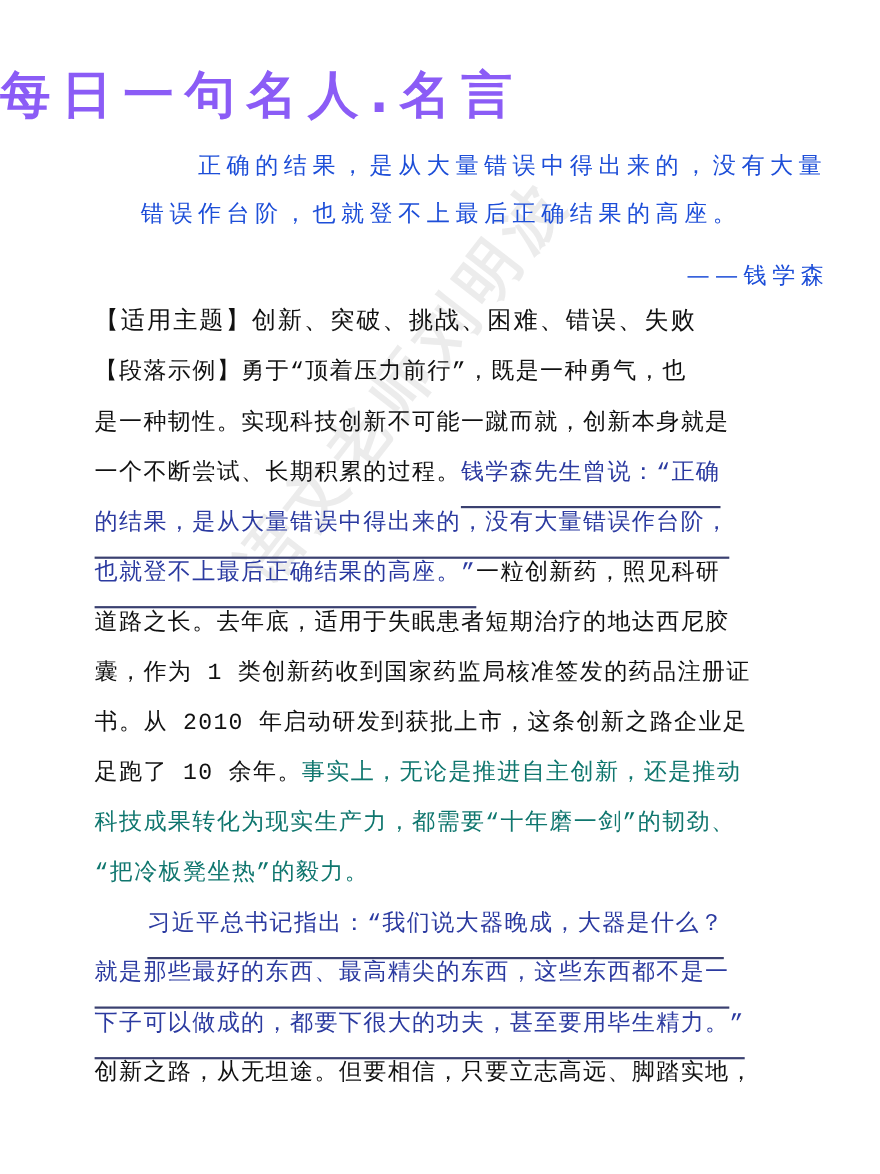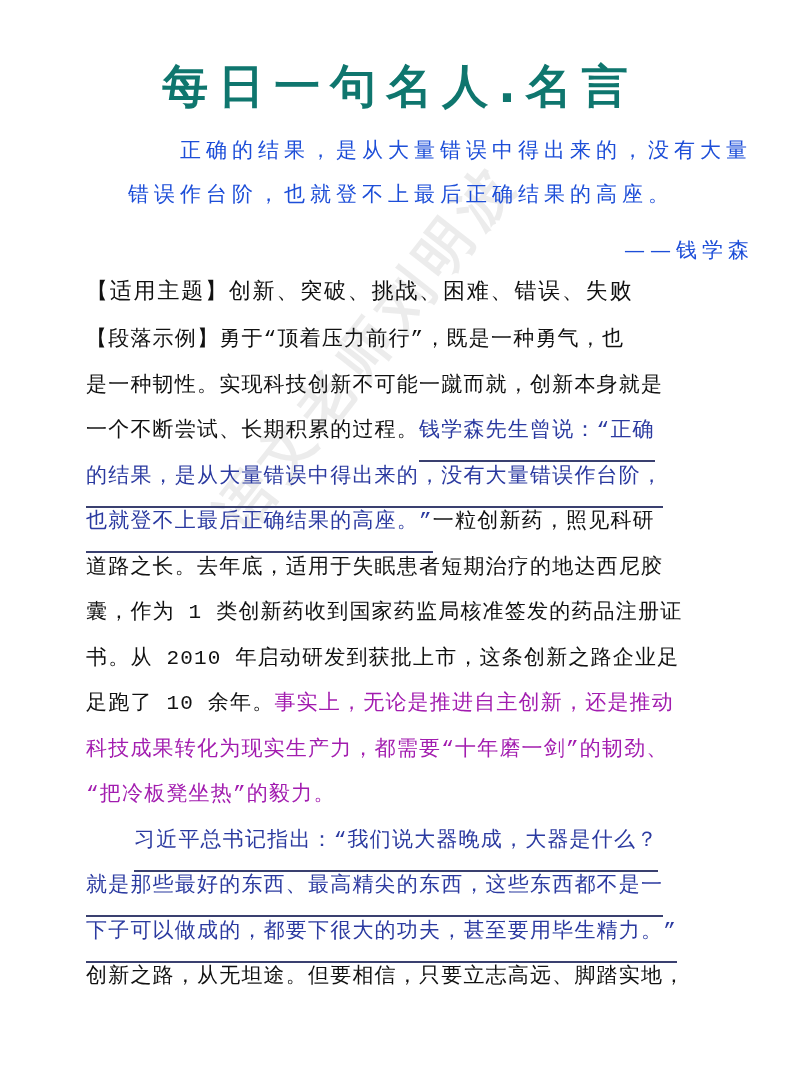--- a/index.html
+++ b/index.html
@@ -13,25 +13,24 @@
       position: relative;
       overflow: hidden;
       font-family: "DejaVu Sans", "Liberation Sans", sans-serif;
       color: #111111;
     }
     .page-title {
       position: absolute;
       top: 58px;
       left: 0;
       width: 800px;
-      text-align: center;
       font-size: 46px;
       font-weight: bold;
       letter-spacing: 10px;
-      color: #0f766e;
+      color: #8b5cf6;
       line-height: 56px;
     }
     .quote-block {
       position: absolute;
       left: 86px;
       top: 128px;
       width: 630px;
       font-family: "DejaVu Serif", "Liberation Serif", serif;
       font-size: 21px;
       letter-spacing: 5px;
@@ -72,21 +71,21 @@
       line-height: 48px;
       letter-spacing: 1.8px;
     }
     .line.indent { padding-left: 48px; }
     .blue {
       color: #2b3aa0;
       border-bottom: 2px solid #3a4070;
       padding-bottom: 18px;
     }
     .red {
-      color: #a21caf;
+      color: #0f766e;
       margin-top: 48px;
     }
     .watermark {
       position: absolute;
       left: 200px;
       top: 500px;
       font-size: 56px;
       color: rgba(150,150,150,0.18);
       transform: rotate(-52deg);
       transform-origin: left top;

